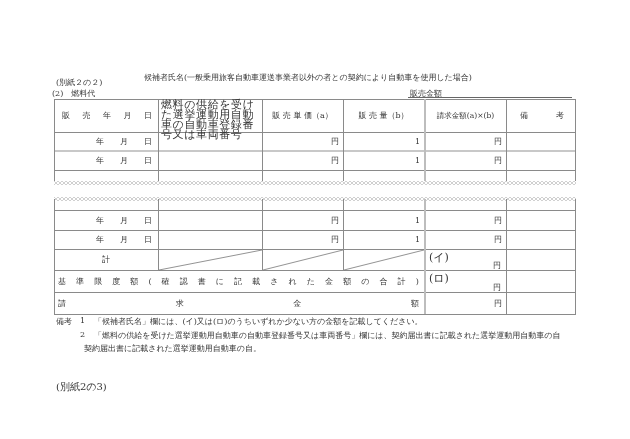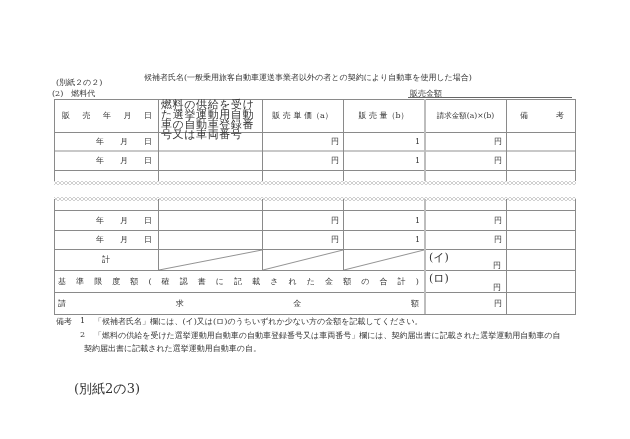--- a/index.html
+++ b/index.html
@@ -193,13 +193,13 @@
 
 <div>
   <div class="abs t8" style="left:56px;top:316px;">備考</div>
   <div class="abs t8" style="left:80px;top:316px;">1</div>
   <div class="abs t8" style="left:94px;top:316px;">「候補者氏名」欄には、(イ)又は(ロ)のうちいずれか少ない方の金額を記載してください。</div>
   <div class="abs t8" style="left:80px;top:330px;">2</div>
   <div class="abs t8" style="left:94px;top:330px;">「燃料の供給を受けた選挙運動用自動車の自動車登録番号又は車両番号」欄には、契約届出書に記載された選挙運動用自動車の自</div>
   <div class="abs t8" style="left:84px;top:343px;">契約届出書に記載された選挙運動用自動車の自。</div>
 </div>
 
-<div class="abs" style="left:56px;top:380px;font-size:13px;margin-left:18px;">(別紙2の3)</div>
+<div class="abs" style="left:56px;top:380px;font-size:10px;">(別紙2の3)</div>
 
 </body></html>

